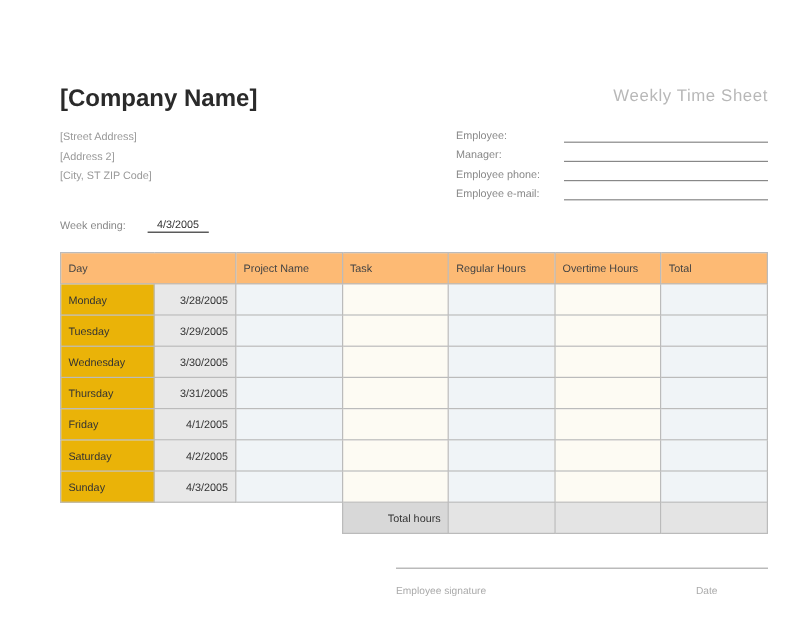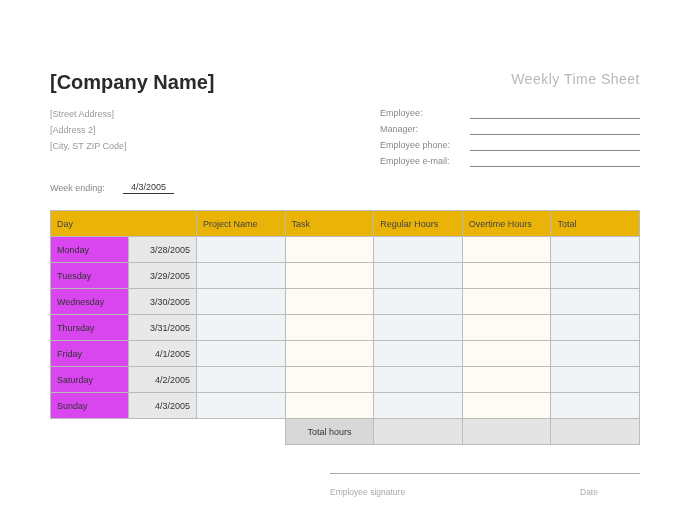--- a/index.html
+++ b/index.html
@@ -20,27 +20,27 @@
   .addr { color: #999; font-size: 9px; line-height: 1.8; }
   .emp-fields { width: 260px; }
   .emp-line { display: flex; margin-bottom: 3px; align-items: center; }
   .emp-label { color: #888; font-size: 9px; width: 90px; flex-shrink: 0; }
   .emp-val { flex: 1; border-bottom: 1px solid #888; height: 13px; }
   .week-row { display: flex; align-items: center; margin-bottom: 16px; font-size: 9px; color: #888; }
   .week-label { margin-right: 18px; }
   .week-val { border-bottom: 1px solid #333; padding: 0 8px 1px; color: #333; font-size: 9px; }
   table { width: 100%; border-collapse: collapse; table-layout: fixed; }
   th, td { border: 1px solid #bbb; padding: 5px 6px; font-size: 9px; height: 26px; }
-  th { background: #eab308; color: #444; font-weight: normal; text-align: left; }
+  th { background: #fdba74; color: #444; font-weight: normal; text-align: left; }
   th.center, td.center { text-align: left; }
-  .day-col { background: #d946ef; color: #333; width: 78px; margin-left: 16px; }
+  .day-col { background: #eab308; color: #333; width: 78px; margin-left: 16px; }
   .date-col { background: #e8e8e8; color: #333; text-align: right; width: 68px; margin-left: 20px; }
   .data-col-a { background: #f0f4f7; }
   .data-col-b { background: #fdfbf3; }
-  .total-label { background: #d8d8d8; text-align: center; }
+  .total-label { background: #d8d8d8; text-align: right; }
   .total-cell { background: #e4e4e4; }
   .noborder { border: none; background: transparent; }
   .sig-block { margin-top: 28px; margin-left: 280px; }
   .sig-row { display: flex; border-top: 1px solid #aaa; padding-top: 13px; margin-bottom: 26px; color: #aaa; font-size: 8.5px; }
   .sig-left { flex: 1; }
   .sig-right { width: 60px; text-align: left; }
 </style>
 </head>
 <body>
 

